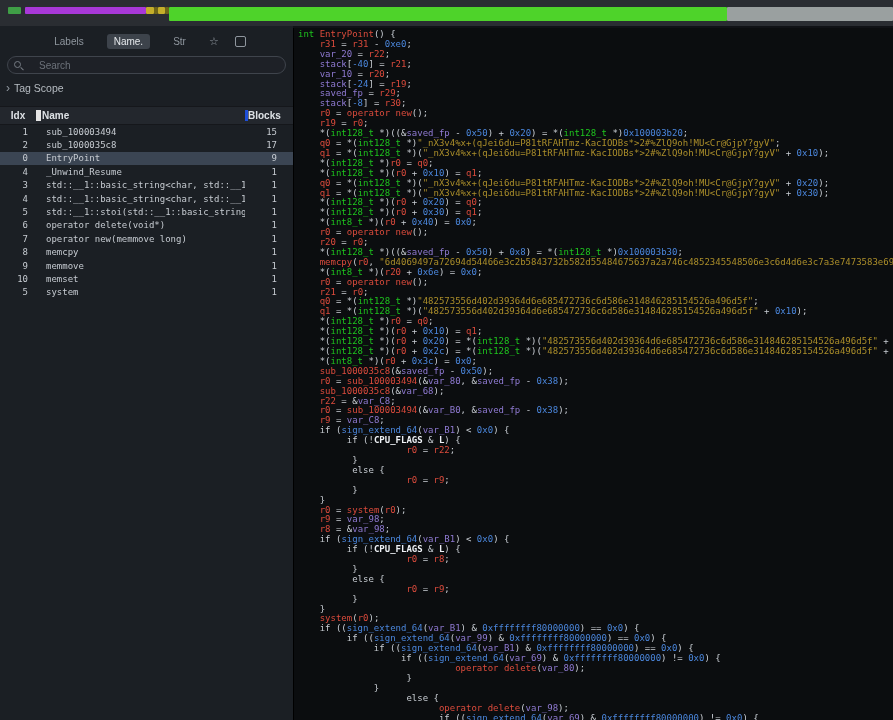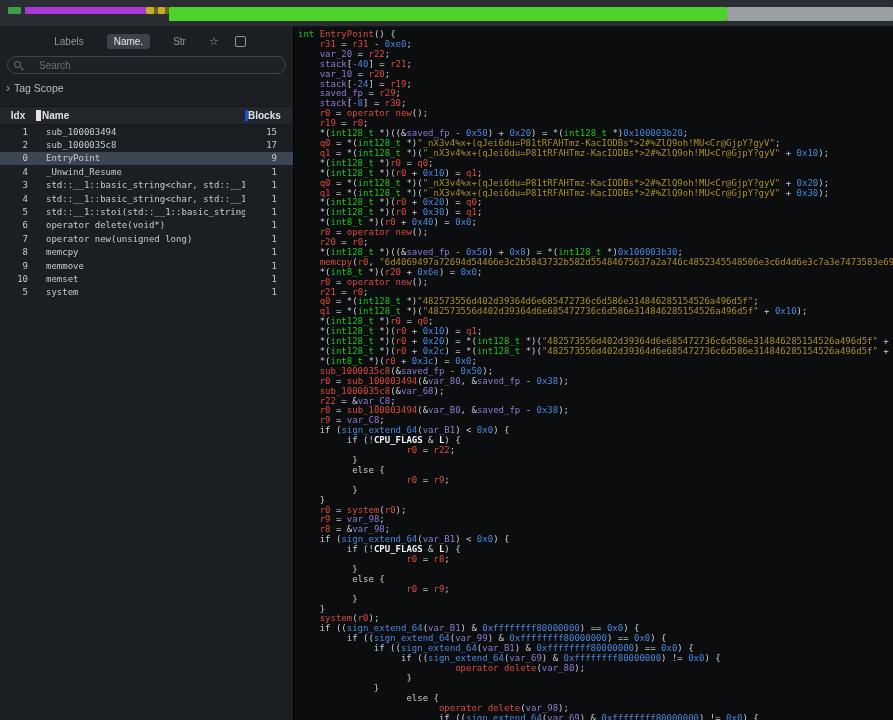--- a/index.html
+++ b/index.html
@@ -125,21 +125,21 @@
             <span class="c-name">std::__1::stoi(std::__1::basic_string&lt;char…</span>
             <span class="c-blocks">1</span>
           </div>
           <div class="frow">
             <span class="c-idx">6</span>
             <span class="c-name">operator delete(void*)</span>
             <span class="c-blocks">1</span>
           </div>
           <div class="frow">
             <span class="c-idx">7</span>
-            <span class="c-name">operator new(unsigned long)</span>
+            <span class="c-name">operator new(memmove long)</span>
             <span class="c-blocks">1</span>
           </div>
           <div class="frow">
             <span class="c-idx">8</span>
             <span class="c-name">memcpy</span>
             <span class="c-blocks">1</span>
           </div>
           <div class="frow">
             <span class="c-idx">9</span>
             <span class="c-name">memmove</span>

